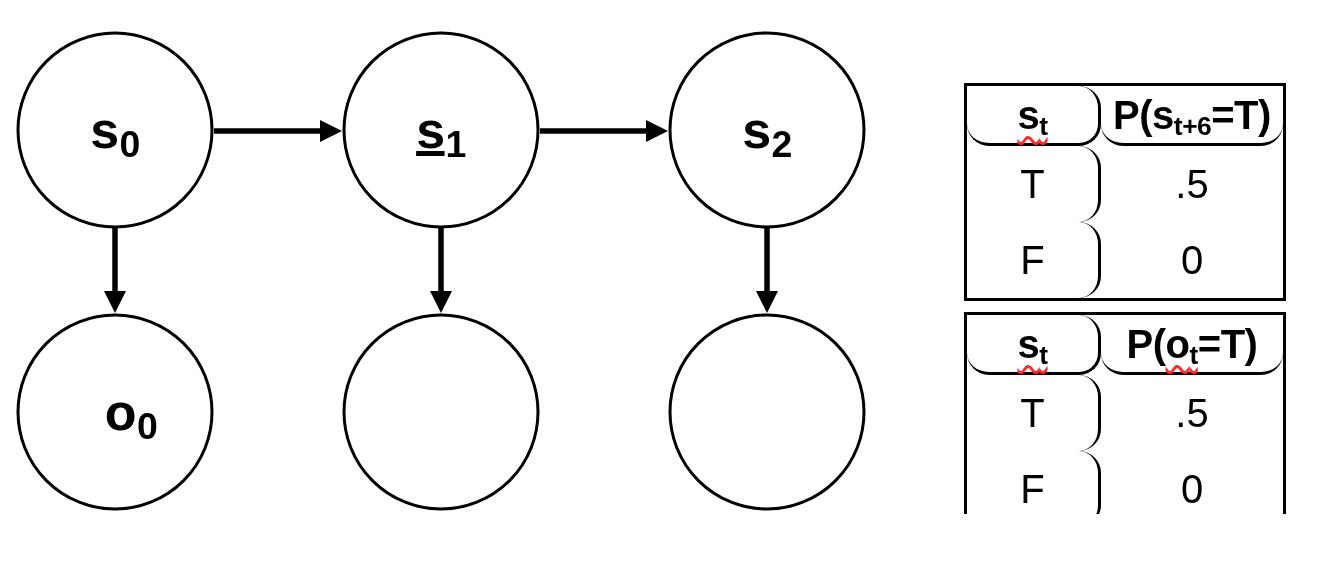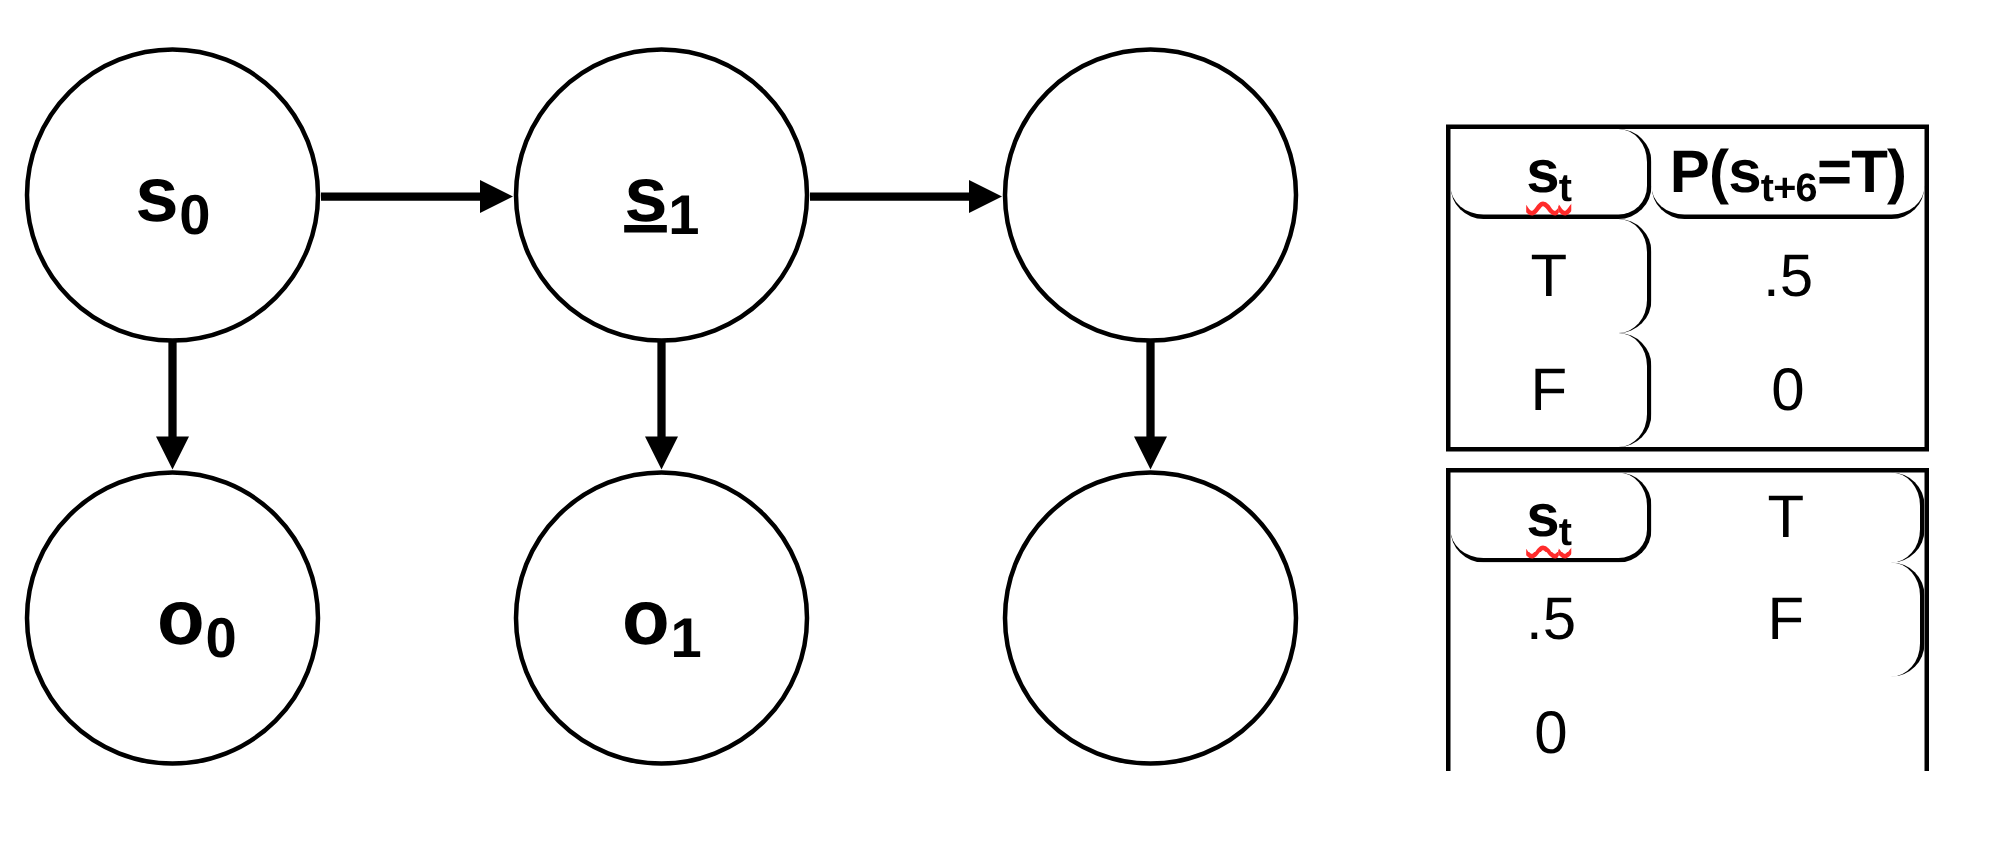--- a/index.html
+++ b/index.html
@@ -99,25 +99,25 @@
       <polygon points="767,313 756,291 778,291"></polygon>
     </g>
   </svg>
 
   <div class="node-label" style="left:35px; top:85px;">
     <span class="hwrap"><span>s</span><span class="sub">0</span></span>
   </div>
   <div class="node-label" style="left:361px; top:85px;text-decoration:underline;">
     <span class="hwrap"><span>s</span><span class="sub">1</span></span>
   </div>
+  <div class="node-label" style="left:687px; top:85px;">
+    <span class="hwrap"><span>s</span><span class="sub">2</span></span>
+  </div>
   <div class="node-label" style="left:51px; top:367px;">
     <span class="hwrap"><span>o</span><span class="sub">0</span></span>
-  </div>
-  <div class="node-label" style="left:361px; top:367px;">
-    <span class="hwrap"><span>o</span><span class="sub">1</span></span>
   </div>
 
   <div class="ptable" style="left:964px; top:83px;">
     <div class="cell c1 head">
       <span class="hwrap sq"><span>s</span><span class="sub">t</span></span>
     </div>
     <div class="cell head">
       <span class="hwrap"><span>P(</span><span>s</span><span class="sub">t+6</span><span>=T)</span></span>
     </div>
     <div class="cell c1 val">
@@ -131,20 +131,23 @@
     </div>
     <div class="cell val">
       <span>0</span>
     </div>
   </div>
 
   <div class="ptable" style="left:964px; top:312px;">
     <div class="cell c1 head">
       <span class="hwrap sq"><span>s</span><span class="sub">t</span></span>
     </div>
+    <div class="cell head">
+      <span class="hwrap"><span>P(</span><span class="sq"><span>o</span><span class="sub">t</span></span><span>=T)</span></span>
+    </div>
     <div class="cell c1 val">
       <span>T</span>
     </div>
     <div class="cell val">
       <span>.5</span>
     </div>
     <div class="cell c1 val">
       <span>F</span>
     </div>
     <div class="cell val">

